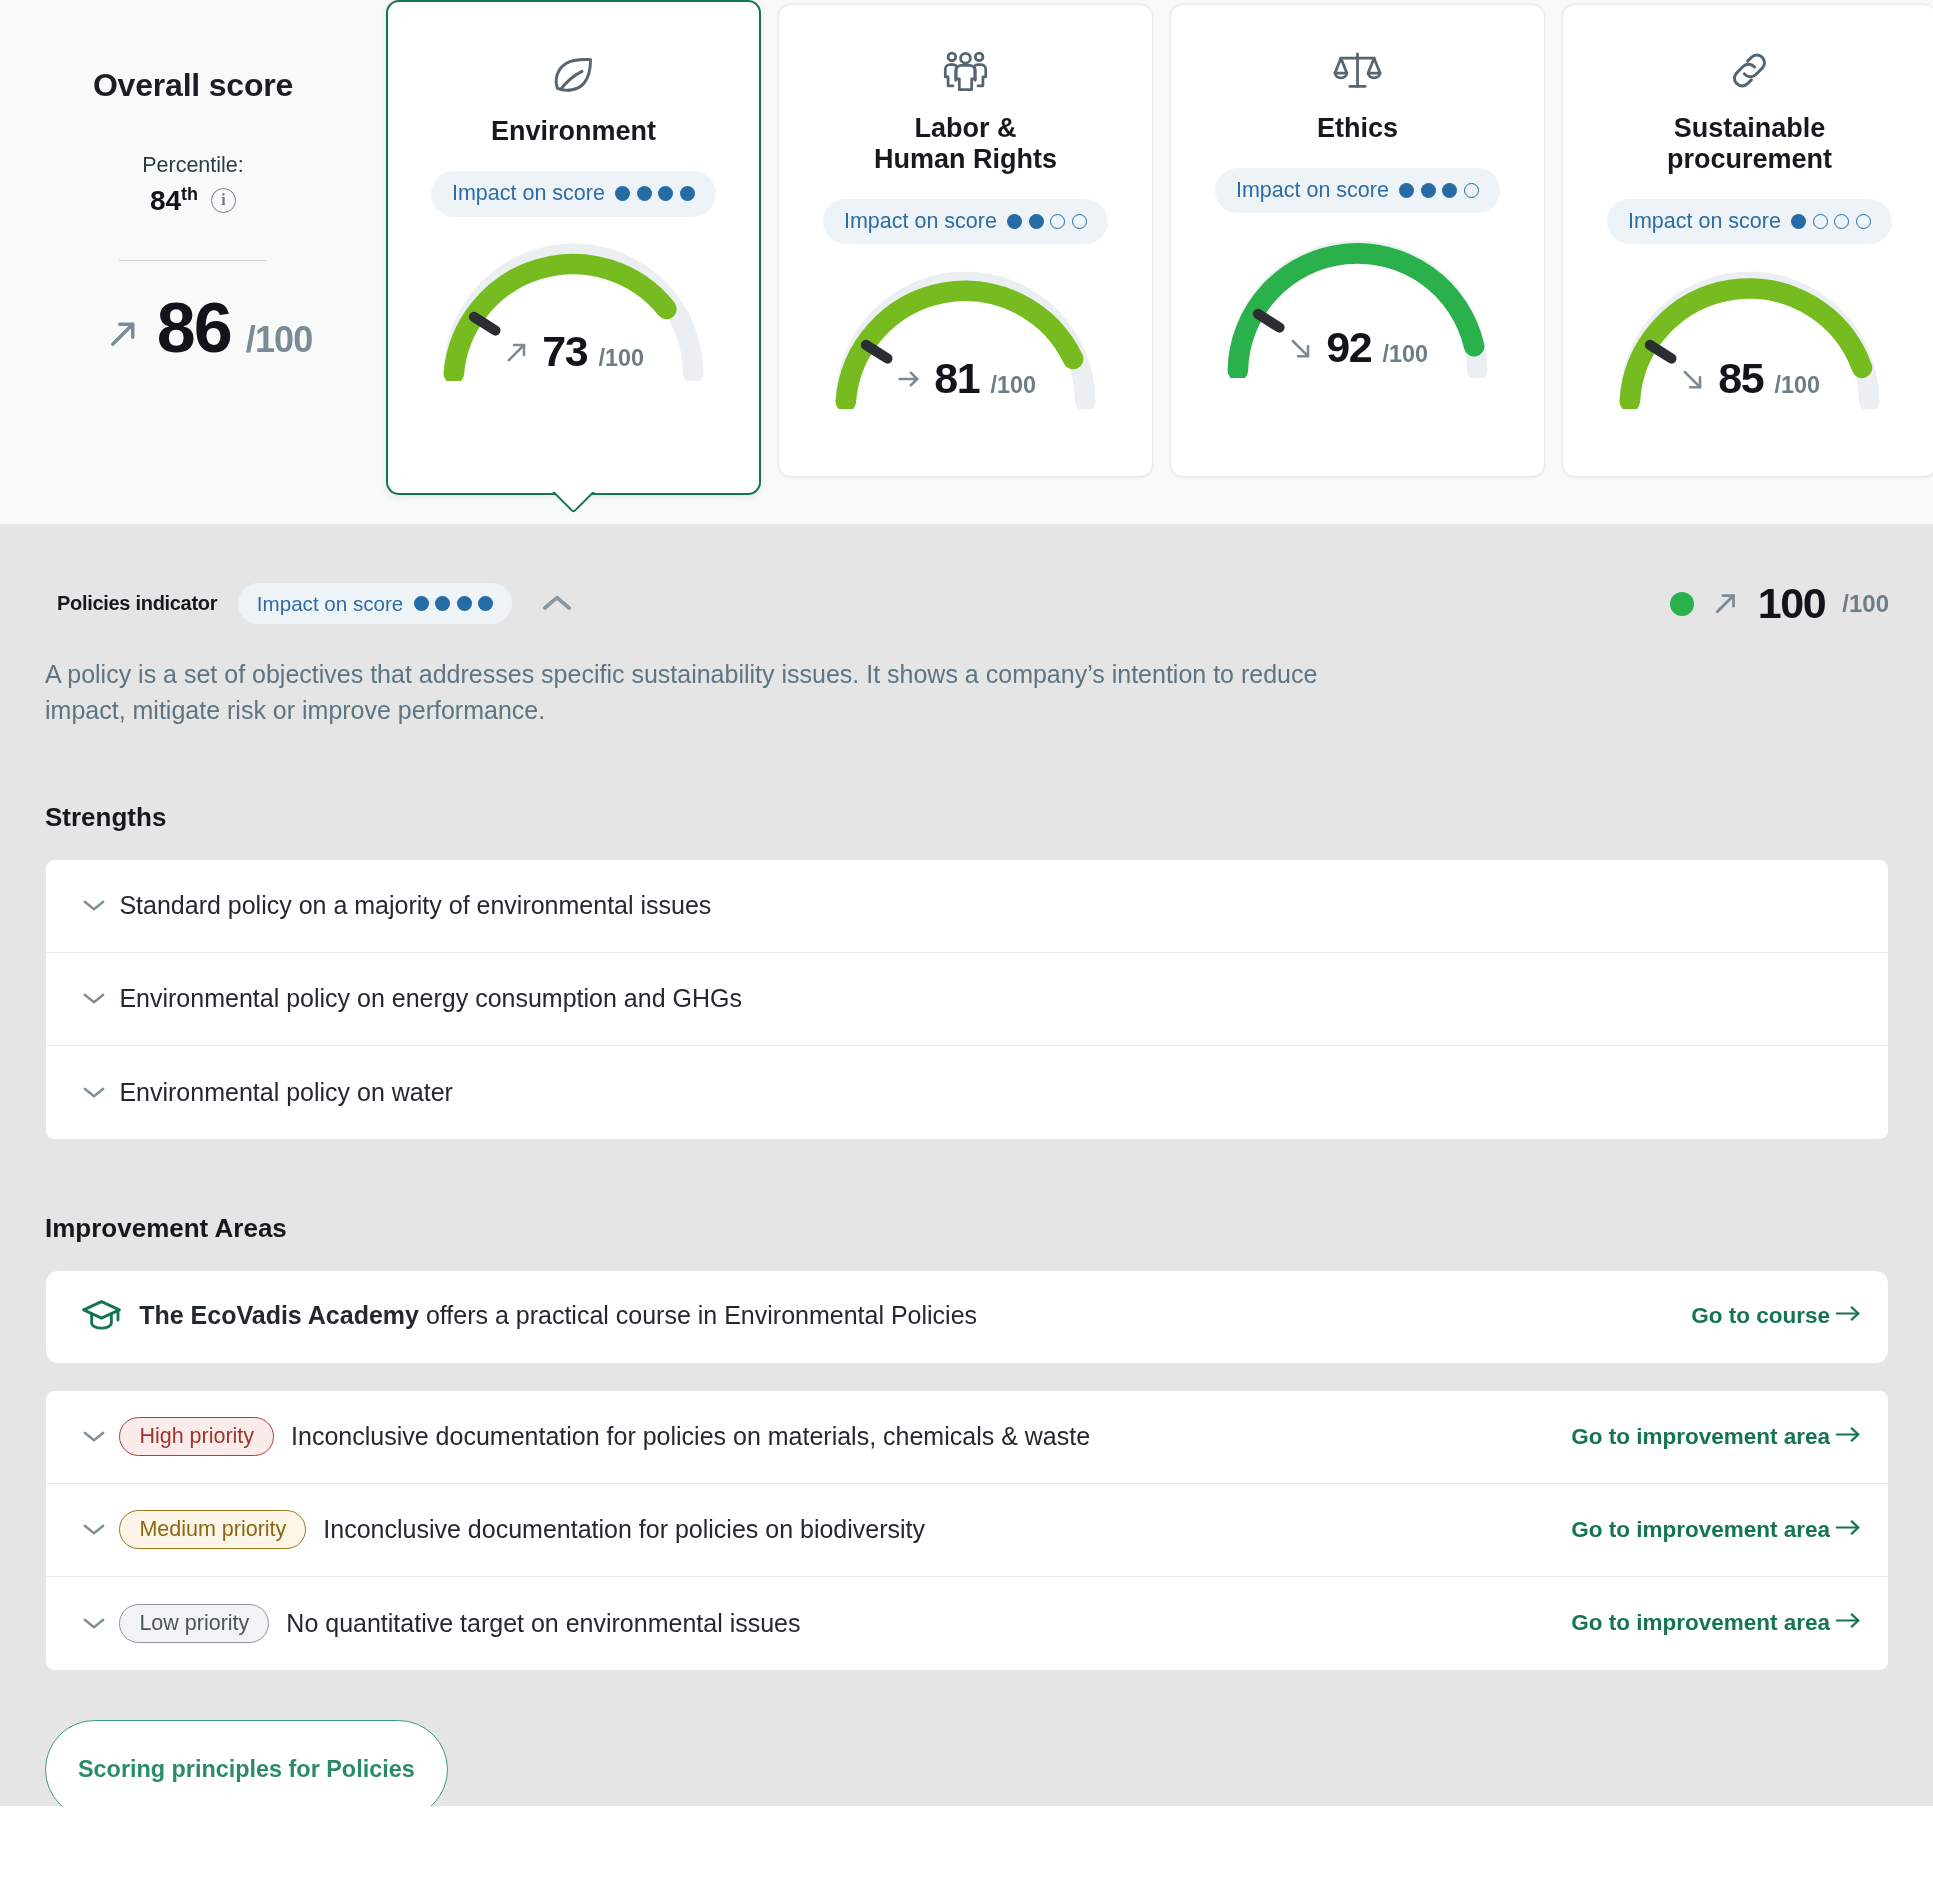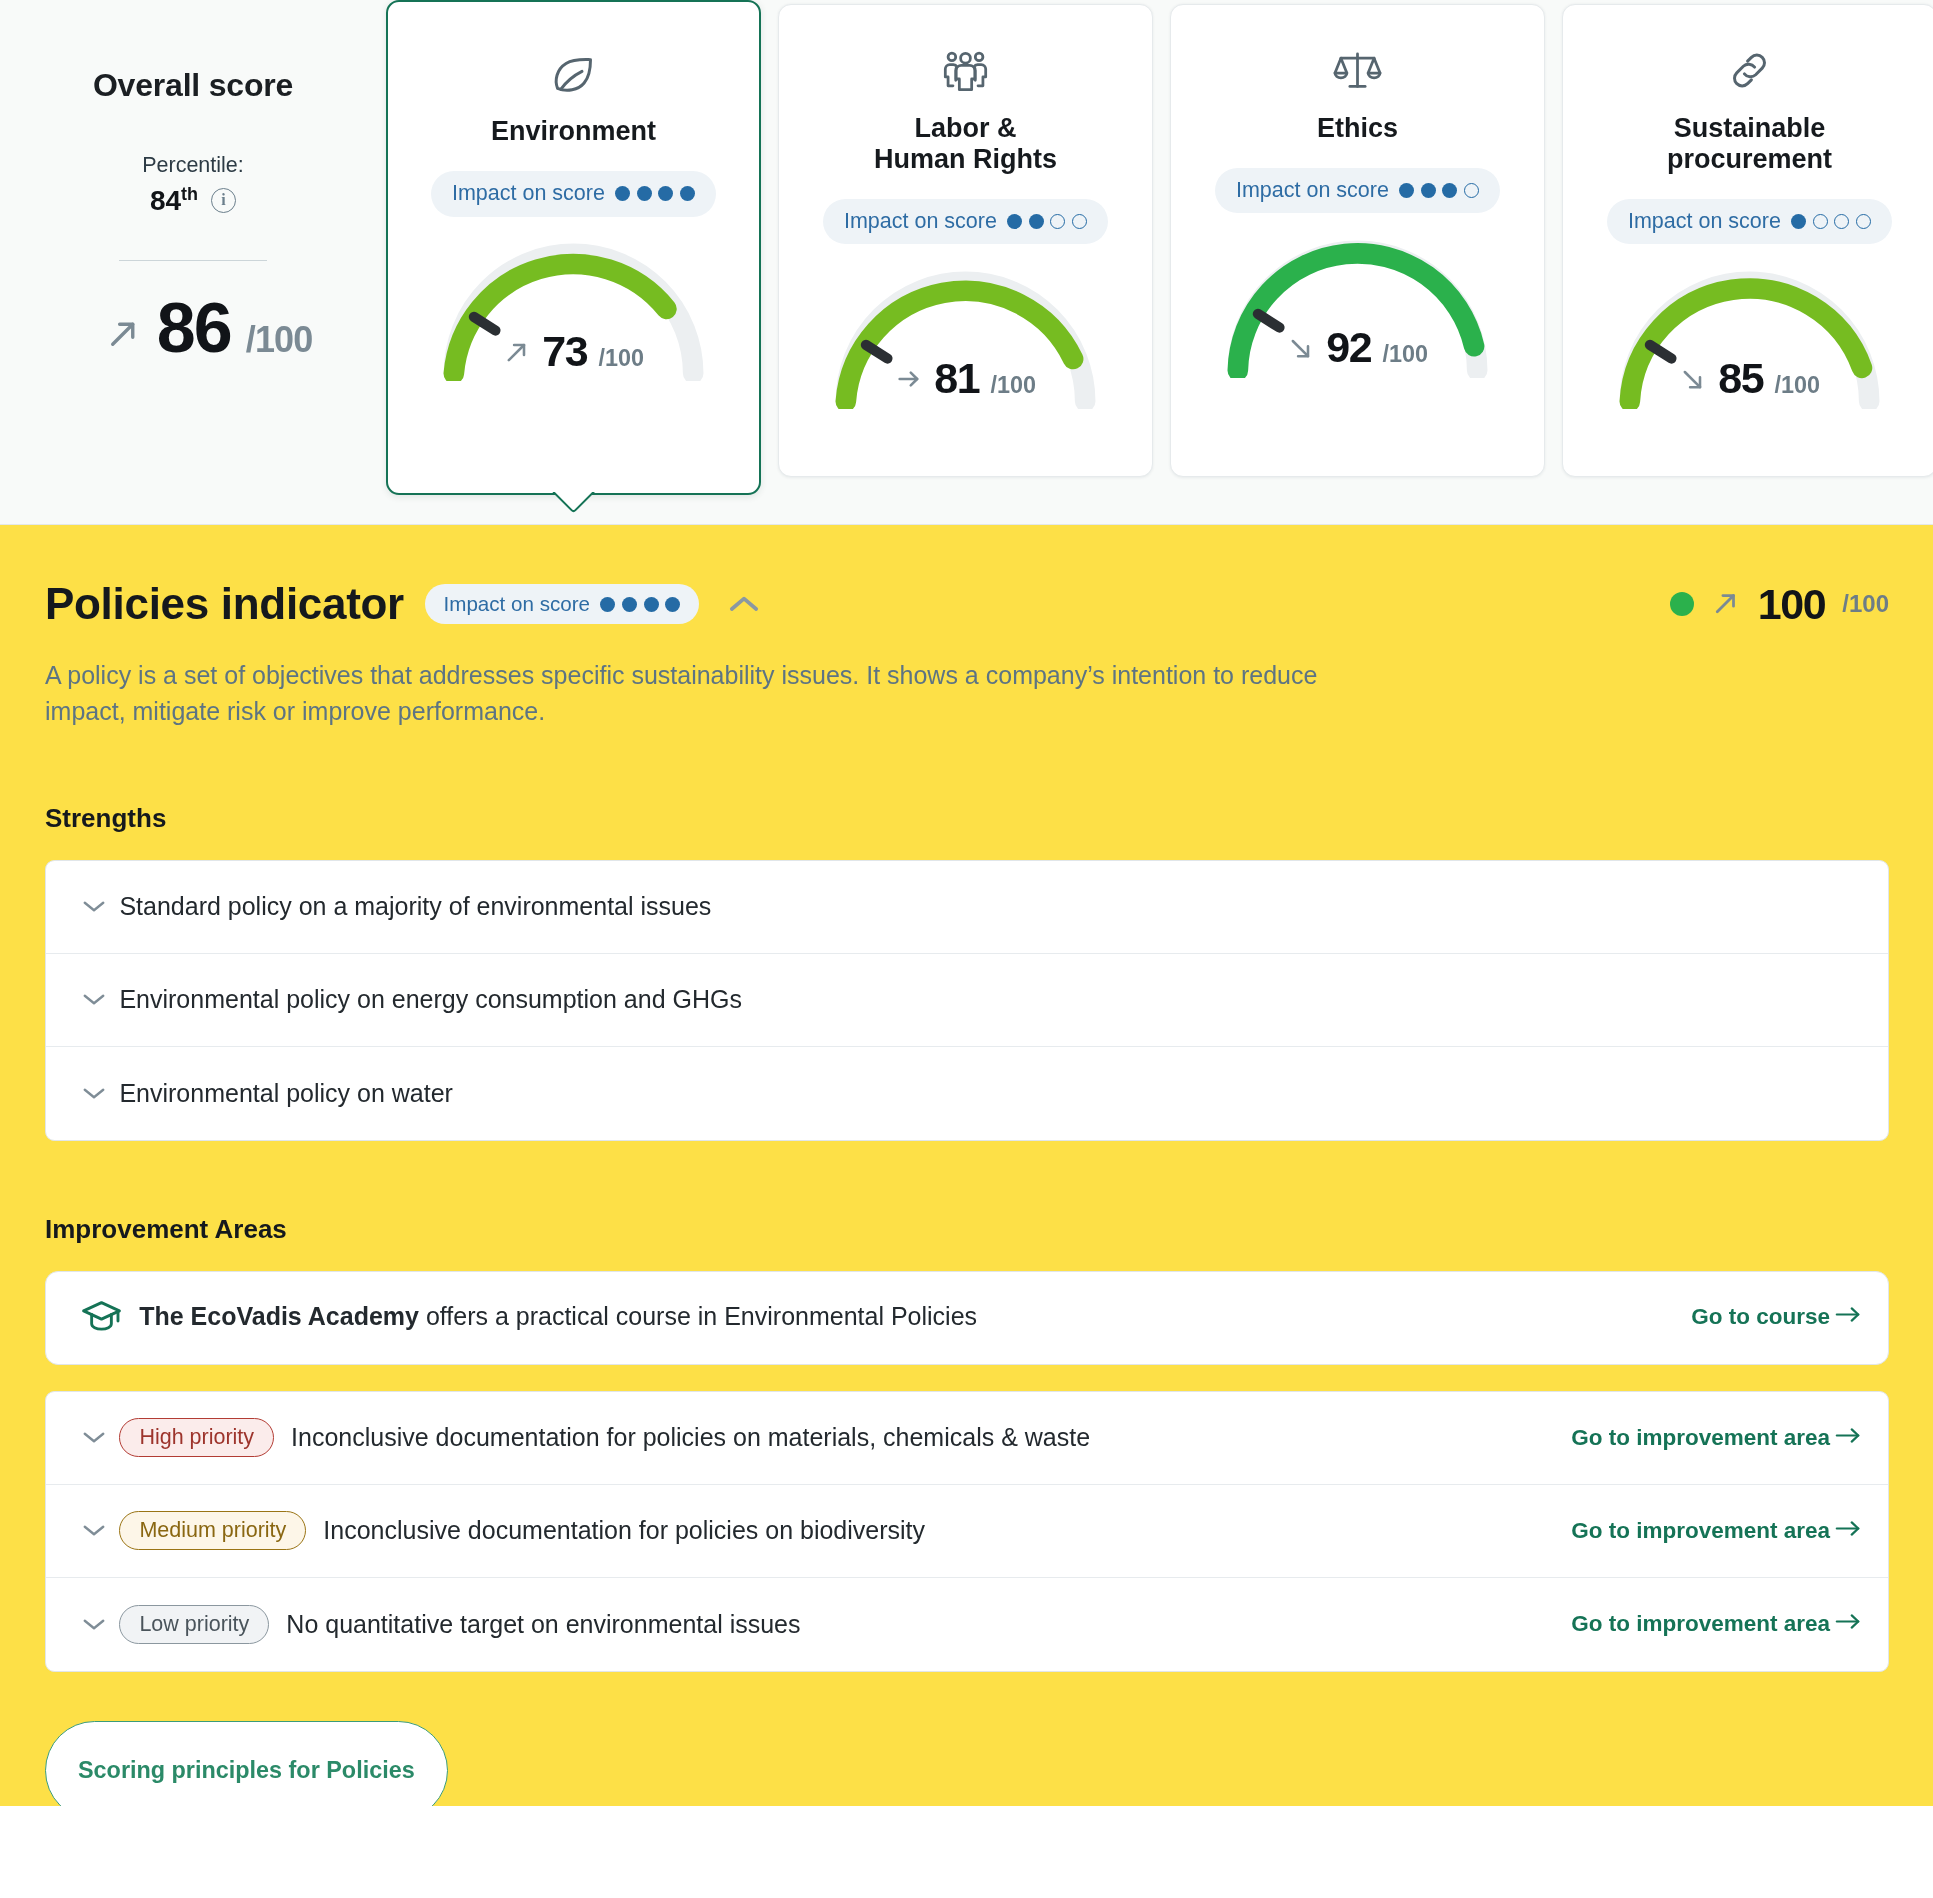--- a/index.html
+++ b/index.html
@@ -5,21 +5,21 @@
   * { box-sizing: border-box; margin: 0; padding: 0; }
 
   html, body {
     width: 1934px;
     height: 1898px;
     background: #ffffff;
     font-family: "Liberation Sans", sans-serif;
     -webkit-font-smoothing: antialiased;
   }
 
-  .page { position: relative; width: 1934px; height: 1806px; background: #fde047; overflow: hidden; }
+  .page { position: relative; width: 1934px; height: 1806px; background: #e5e5e5; overflow: hidden; }
 
   
   .score-band {
     position: relative;
     height: 525px;
     background: #f8faf9;
     border-bottom: 0.9px solid #e3e8ea;
     display: flex;
     align-items: flex-start;
   }
@@ -155,21 +155,21 @@
     display: flex; align-items: baseline; justify-content: center; gap: 11.2px;
   }
   .gauge-score { font-size: 43px; font-weight: 700; color: #111418; letter-spacing: -1.4px; }
   .gauge-den { font-size: 23.4px; font-weight: 700; color: #6d7d87; }
 
   
   .detail { padding: 54px 45px 0 45px; }
 
   .ind-header { display: flex; align-items: center; }
   .ind-title {
-    font-size: 44px; font-weight: 700; color: #15191d; letter-spacing: -0.3px;
+    font-size: 20px; font-weight: 700; color: #15191d; letter-spacing: -0.3px; margin-left: 12px;
   }
   .ind-header .impact-pill { margin-top: 0; margin-left: 20.6px; padding: 8.4px 19px; }
   .ind-header .impact-pill .impact-text { font-size: 20.6px; }
   .chevron-up-btn {
     margin-left: 24px; width: 41px; height: 41px;
     display: inline-flex; align-items: center; justify-content: center; cursor: pointer;
   }
   .ind-score {
     margin-left: auto; display: flex; align-items: center; gap: 17px;
   }

